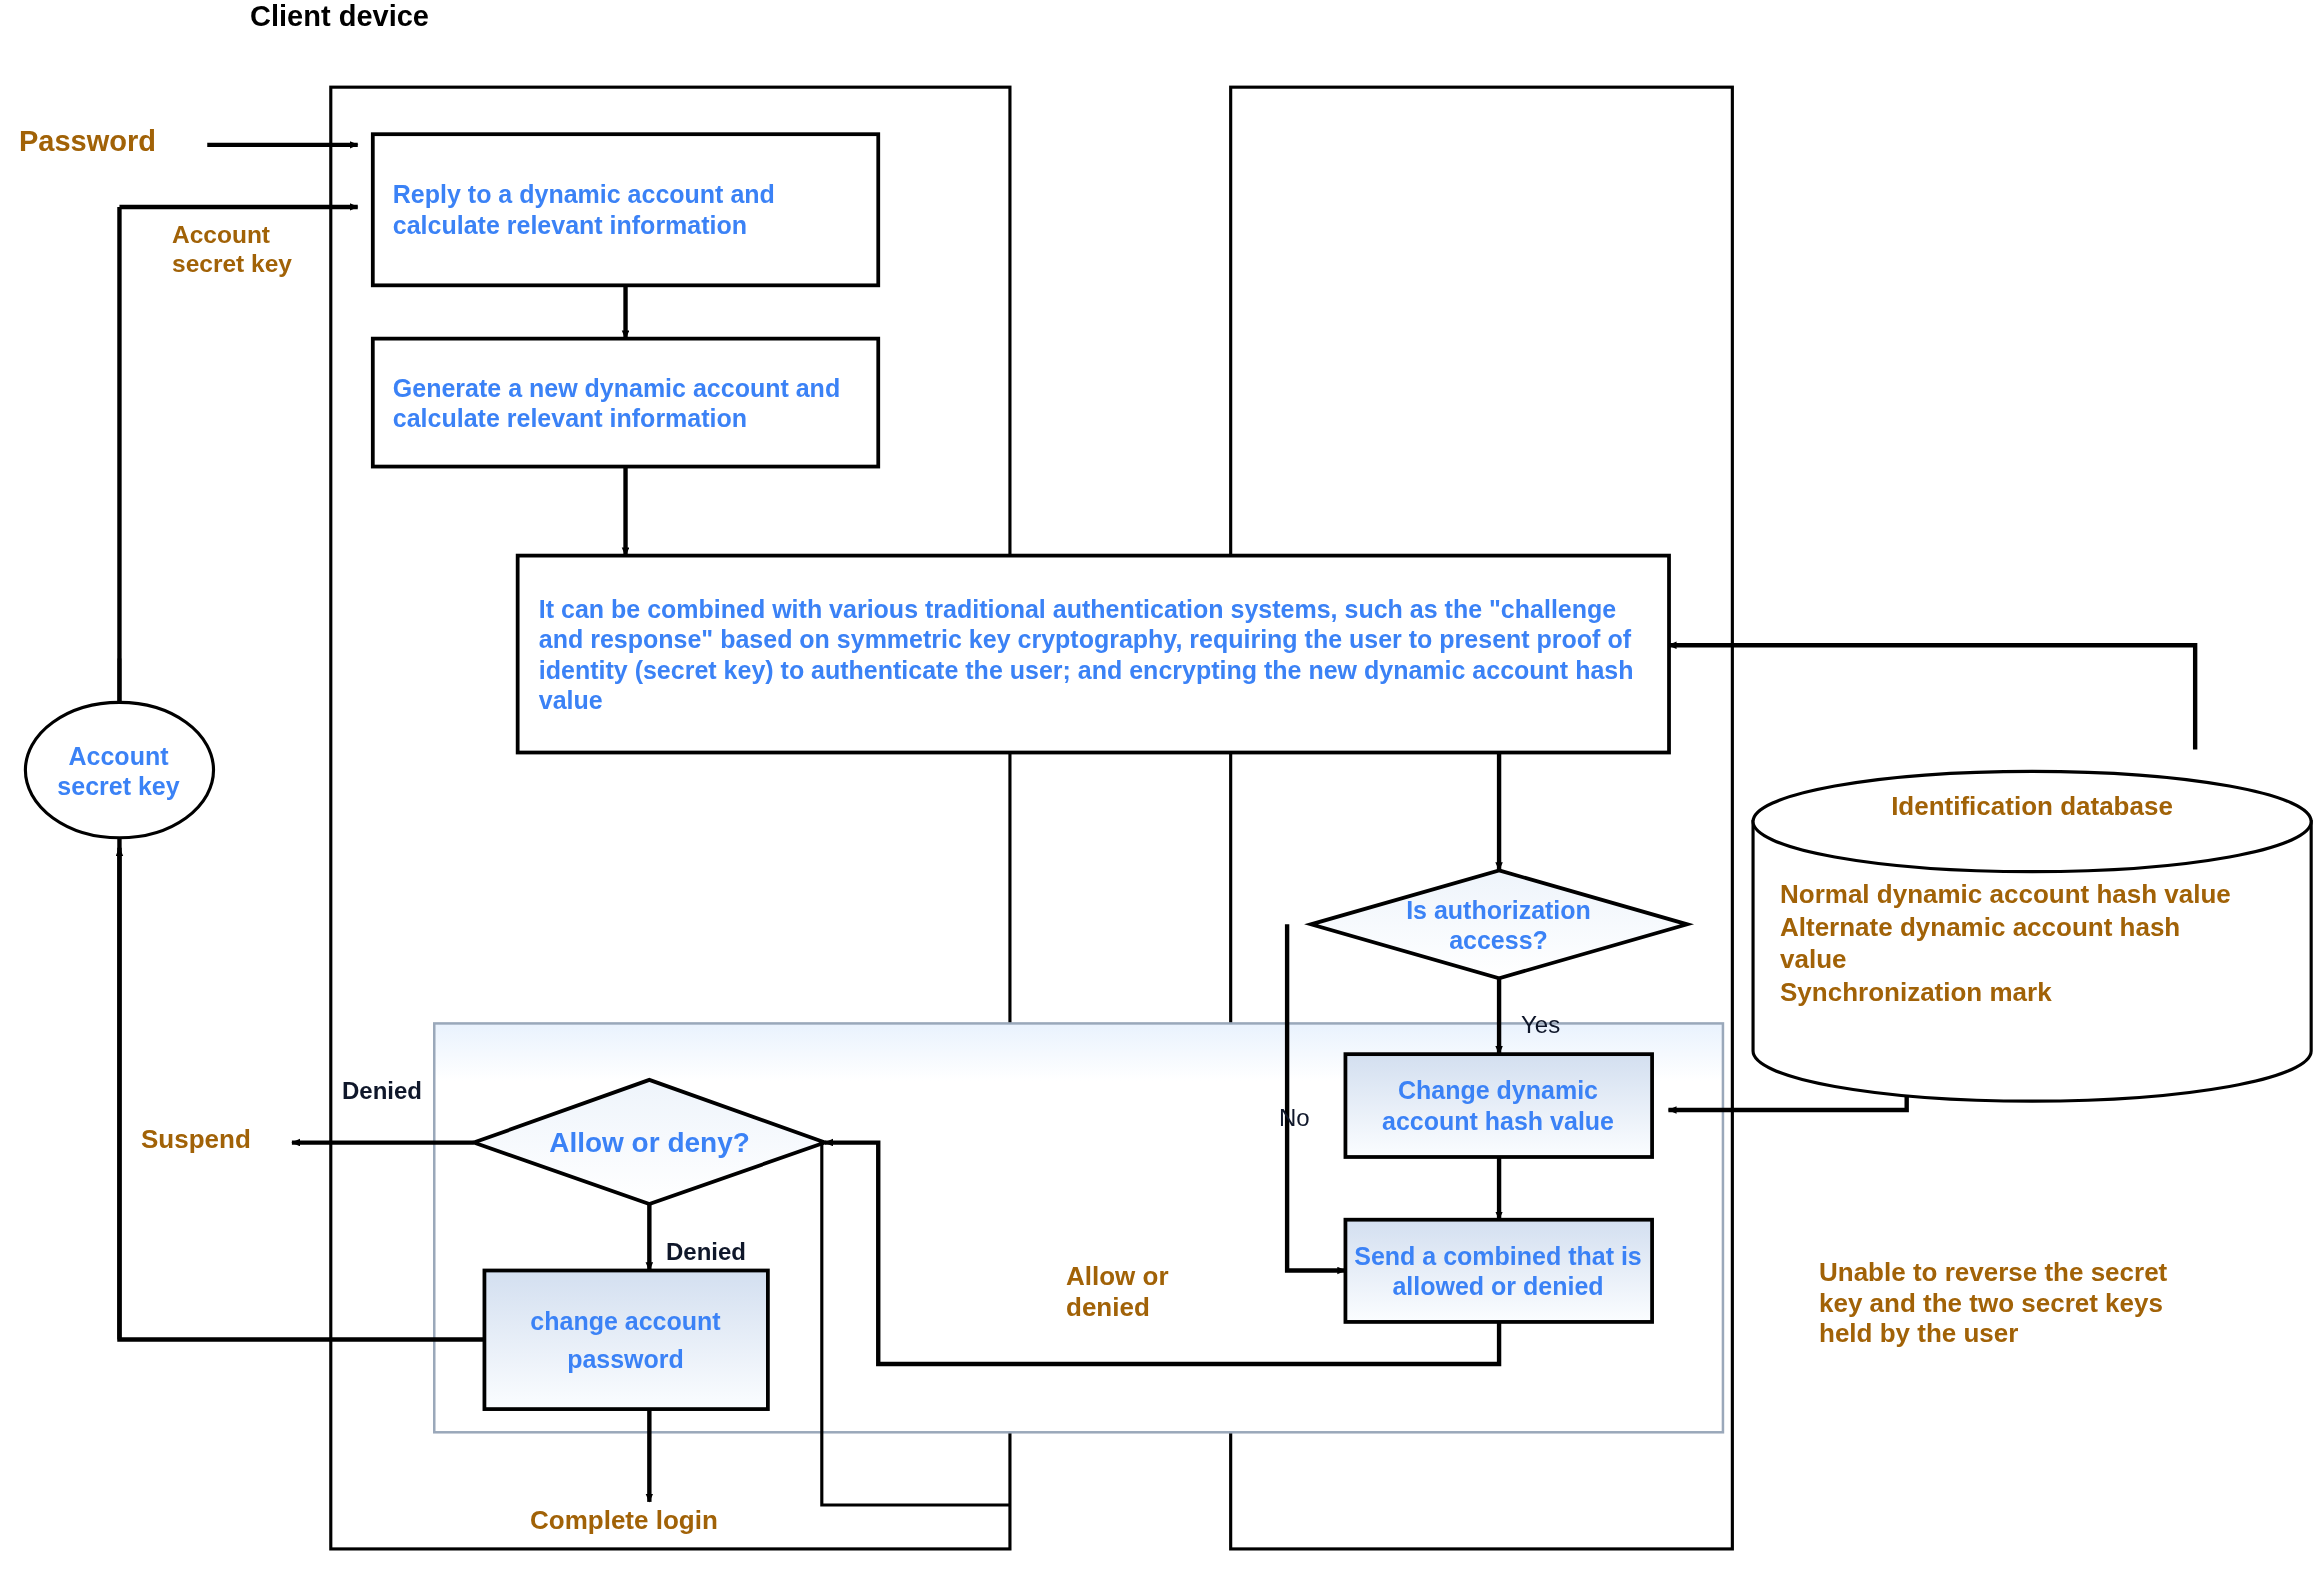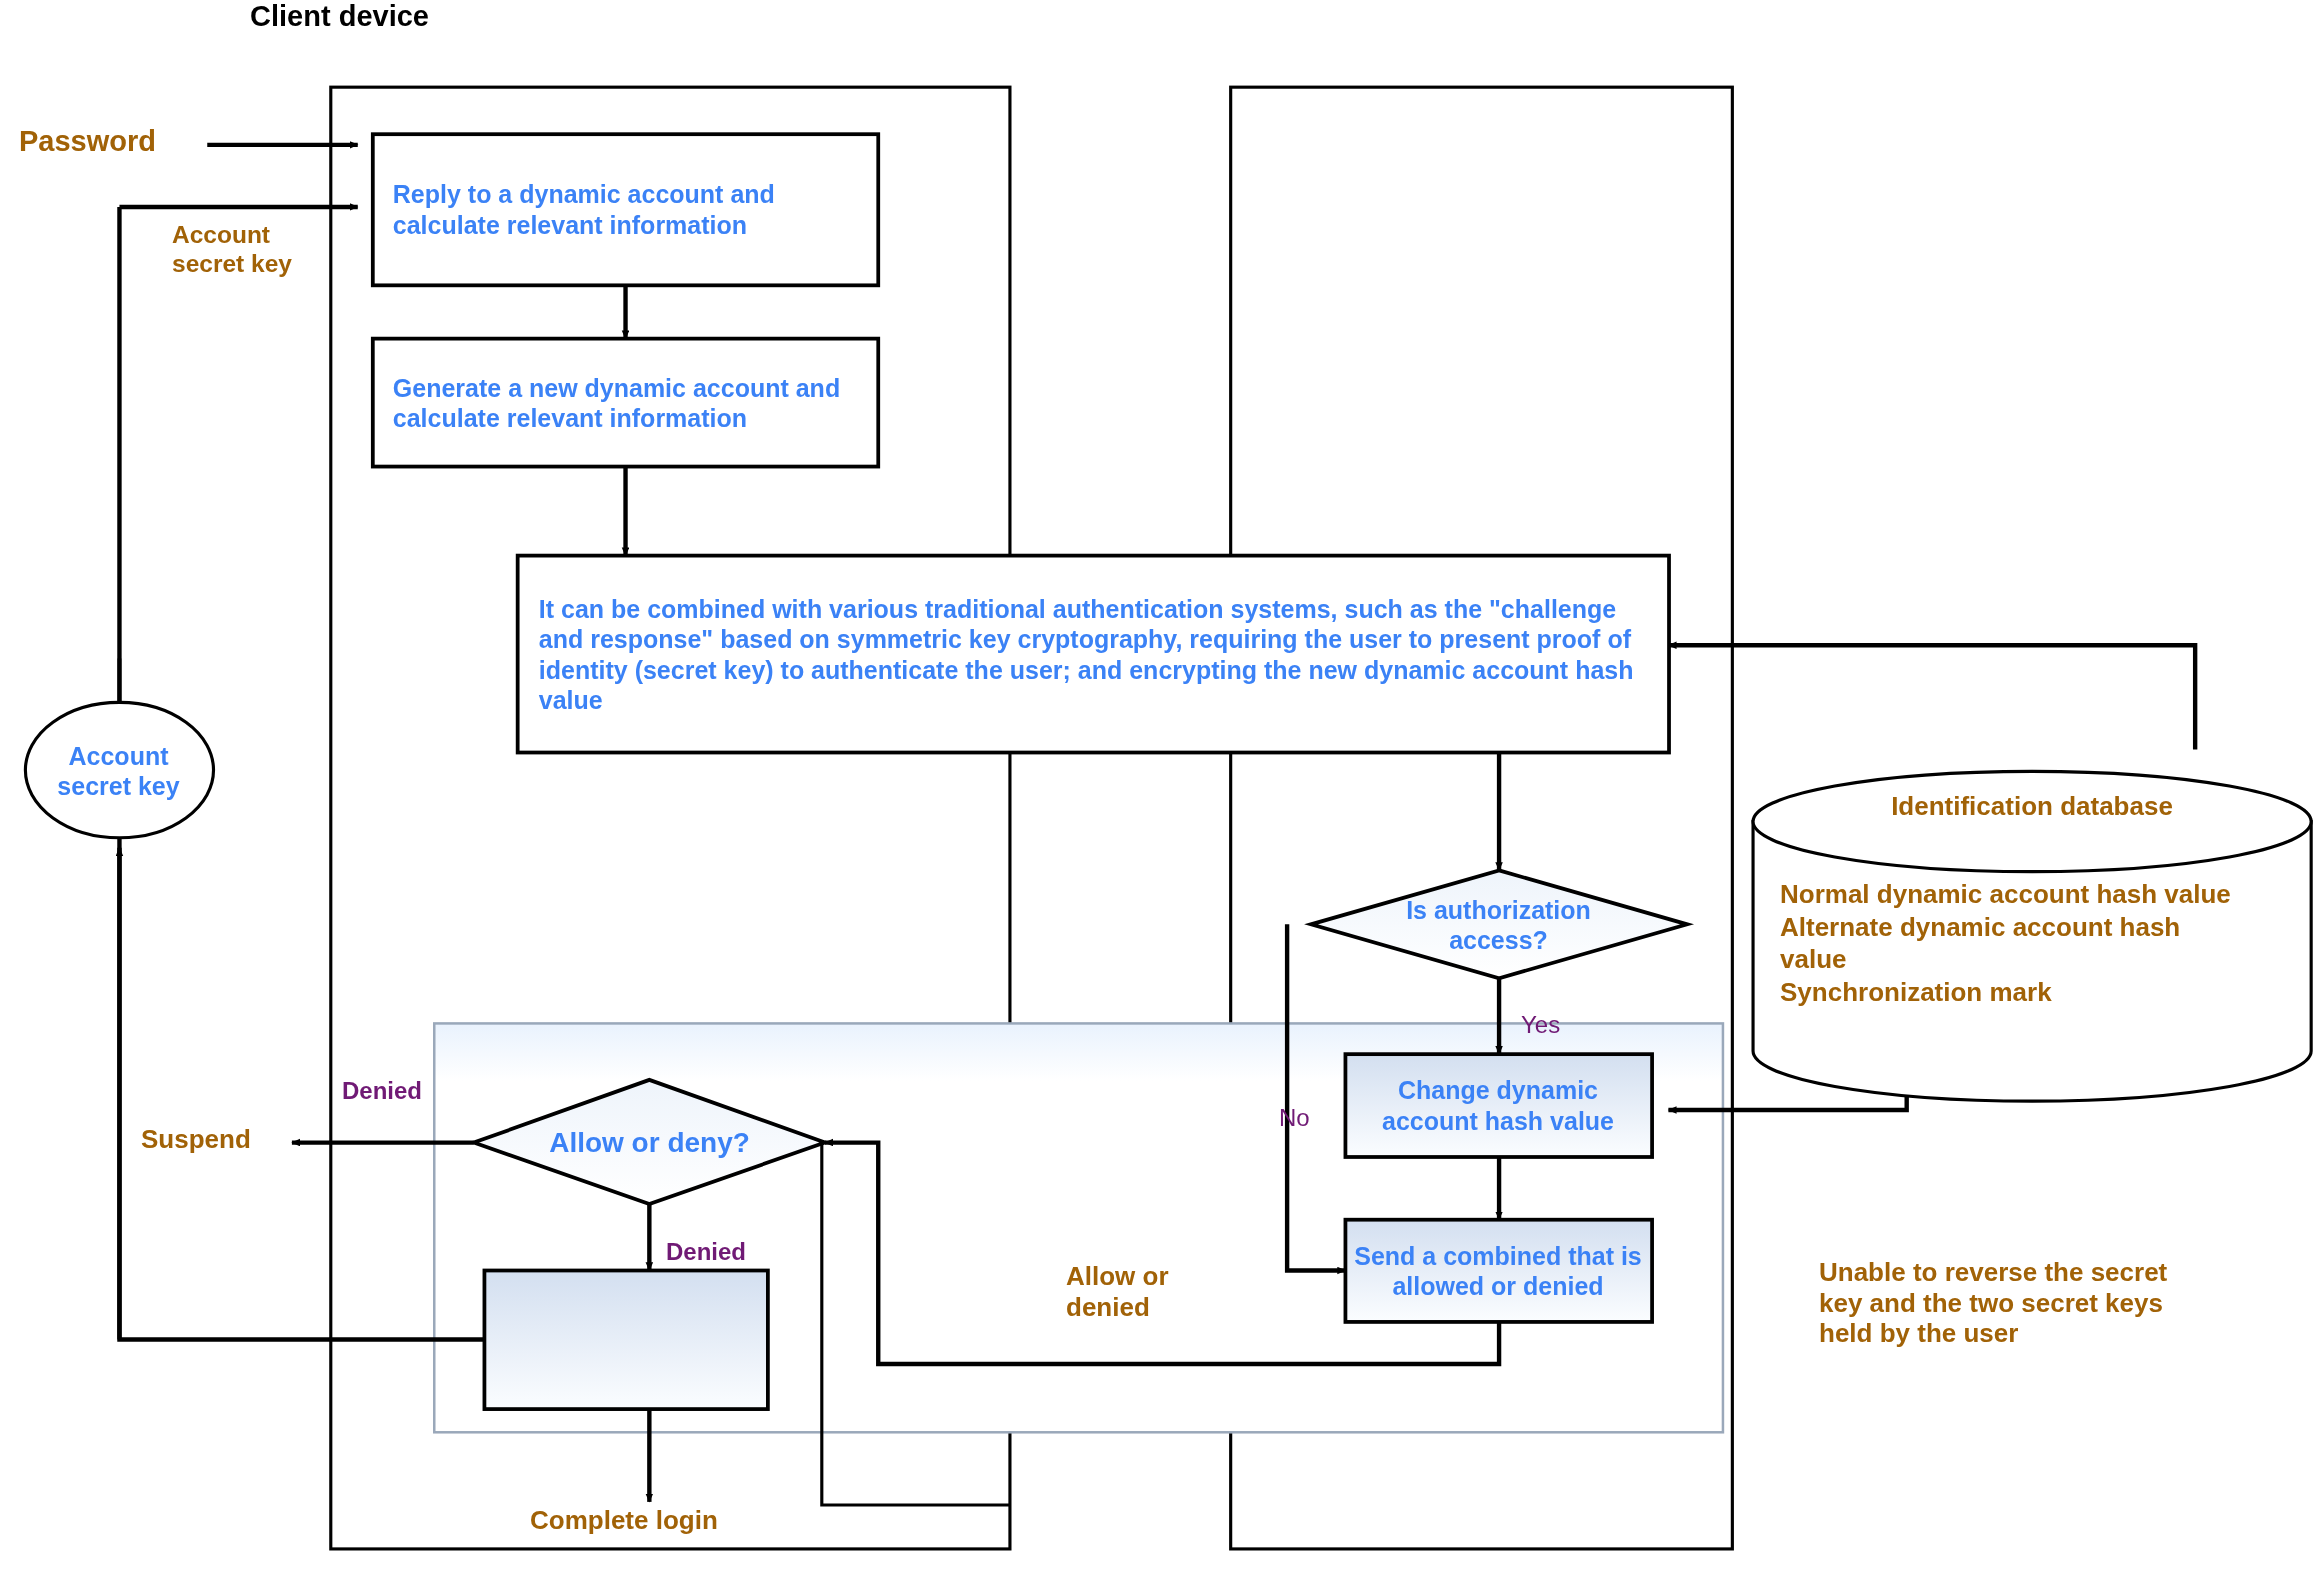--- a/index.html
+++ b/index.html
@@ -44,21 +44,21 @@
     color: #3b82f6;
     line-height: 1.22;
     box-sizing: border-box;
   }
   .ctr { justify-content: center; text-align: center; }
   .lft { justify-content: flex-start; text-align: left; }
   .edge-lbl {
     position: absolute;
     font-size: 24px;
     font-weight: bold;
-    color: #701a75;
+    color: #0f172a;
     line-height: 1.2;
     white-space: pre-line;
   }
   .edge-lbl.thin { font-weight: normal; }
 </style>
 </head>
 <body>
 
 <div id="stage">
 
@@ -183,20 +183,23 @@
 access?</div>
 
   <div class="node-text ctr" style="left:1348px; top:1054px; width:300px; height:103px; font-size:25px;">Change dynamic
 account hash value</div>
 
   <div class="node-text ctr" style="left:1348px; top:1220px; width:300px; height:102px; font-size:25px;">Send a combined that
 is allowed or denied</div>
 
   <div class="node-text ctr" style="left:521px; top:1104px; width:257px; height:78px; font-size:28px;">Allow or deny?</div>
 
+  <div class="node-text ctr" style="left:487px; top:1271px; width:277px; height:139px; font-size:25px; line-height:1.5;">change
+account
+password</div>
 
   <div class="lbl" style="left:1753px; top:791px; width:558px; font-size:26px; text-align:center;">Identification database</div>
   <div class="lbl" style="left:1780px; top:878px; width:539px; font-size:26px; line-height:1.25;">Normal dynamic account hash value</div>
   <div class="lbl" style="left:1780px; top:911px; width:539px; font-size:26px; line-height:1.25;">Alternate dynamic account hash</div>
   <div class="lbl" style="left:1780px; top:943px; width:539px; font-size:26px; line-height:1.25;">value</div>
   <div class="lbl" style="left:1780px; top:976px; width:539px; font-size:26px; line-height:1.25;">Synchronization mark</div>
 
   <div class="edge-lbl thin" style="left:1521px; top:1011px;">Yes</div>
   <div class="edge-lbl thin" style="left:1279px; top:1104px;">No</div>
   <div class="edge-lbl" style="left:666px; top:1238px;">Denied</div>

